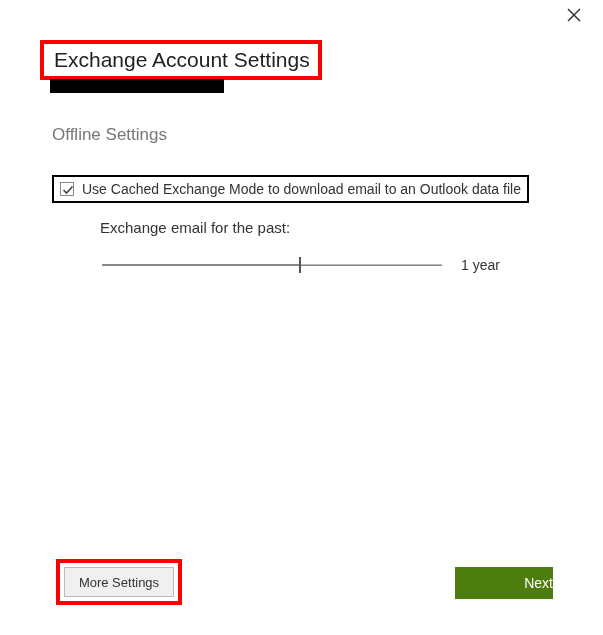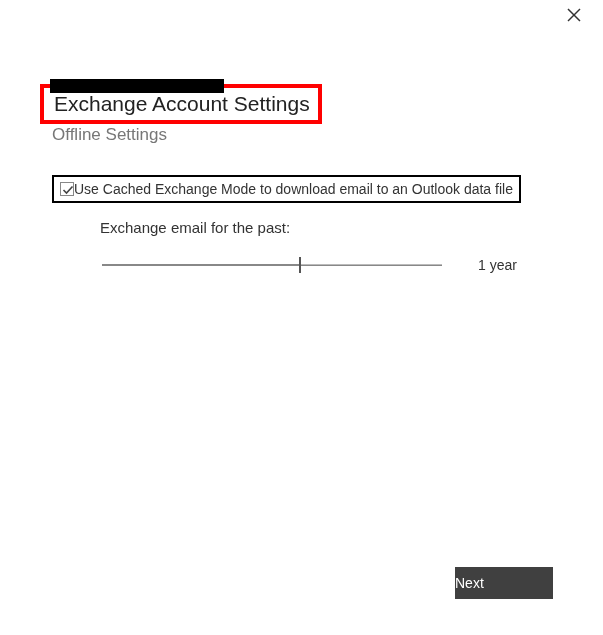--- a/index.html
+++ b/index.html
@@ -21,21 +21,20 @@
     height: 20px;
     cursor: pointer;
   }
   .close-btn svg { width: 14px; height: 14px; }
   .title-row {
     position: absolute;
     top: 40px;
     left: 40px;
     border: 4px solid #ff0000;
     padding: 4px 8px 4px 10px;
-    margin-top: 44px;
   }
   .title-text {
     font-size: 21px;
     font-weight: 400;
     color: #222;
   }
   .email-redact {
     position: absolute;
     top: 79px;
     left: 50px;
@@ -51,20 +50,21 @@
     font-size: 17px;
   }
   .cached-row {
     position: absolute;
     top: 175px;
     left: 52px;
     border: 2px solid #000;
     padding: 4px 6px;
     display: flex;
     align-items: center;
+    gap: 8px;
   }
   .chk {
     width: 14px;
     height: 14px;
     border: 1px solid #888;
     background: #fff;
     position: relative;
     flex: 0 0 auto;
     cursor: pointer;
   }
@@ -80,21 +80,21 @@
     left: 100px;
     font-size: 15px;
     color: #333;
   }
   .slider-wrap {
     position: absolute;
     top: 255px;
     left: 102px;
     display: flex;
     align-items: center;
-    gap: 36px;
+    gap: 19px;
   }
   .slider {
     position: relative;
     width: 340px;
     height: 20px;
     cursor: pointer;
   }
   .slider-track {
     position: absolute;
     top: 9px;
@@ -148,26 +148,26 @@
     display: flex;
     align-items: center;
     justify-content: center;
   }
   .next-btn {
     position: absolute;
     right: 50px;
     bottom: 6px;
     width: 98px;
     height: 32px;
-    background: #404040;
+    background: #4d7c0f;
     color: #fff;
     font-size: 14px;
     display: flex;
     align-items: center;
-    justify-content: flex-start;
+    justify-content: flex-end;
     cursor: pointer;
     border: none;
   }
 </style>
 </head>
 <body>
 
 <div class="close-btn">
   <svg viewBox="0 0 14 14">
     <line x1="1" y1="1" x2="13" y2="13" stroke="#333" stroke-width="1.5"></line>
@@ -197,16 +197,21 @@
 <div class="slider-wrap">
   <div class="slider">
     <div class="slider-track"></div>
     <div class="slider-track-right"></div>
     <div class="slider-thumb"></div>
   </div>
   <div class="slider-value">1 year</div>
 </div>
 
 <div class="footer">
+  <div class="more-wrap">
+    <div class="more-btn">
+      <span>More Settings</span>
+    </div>
+  </div>
   <div class="next-btn">
     <span>Next</span>
   </div>
 </div>
 
 </body></html>

